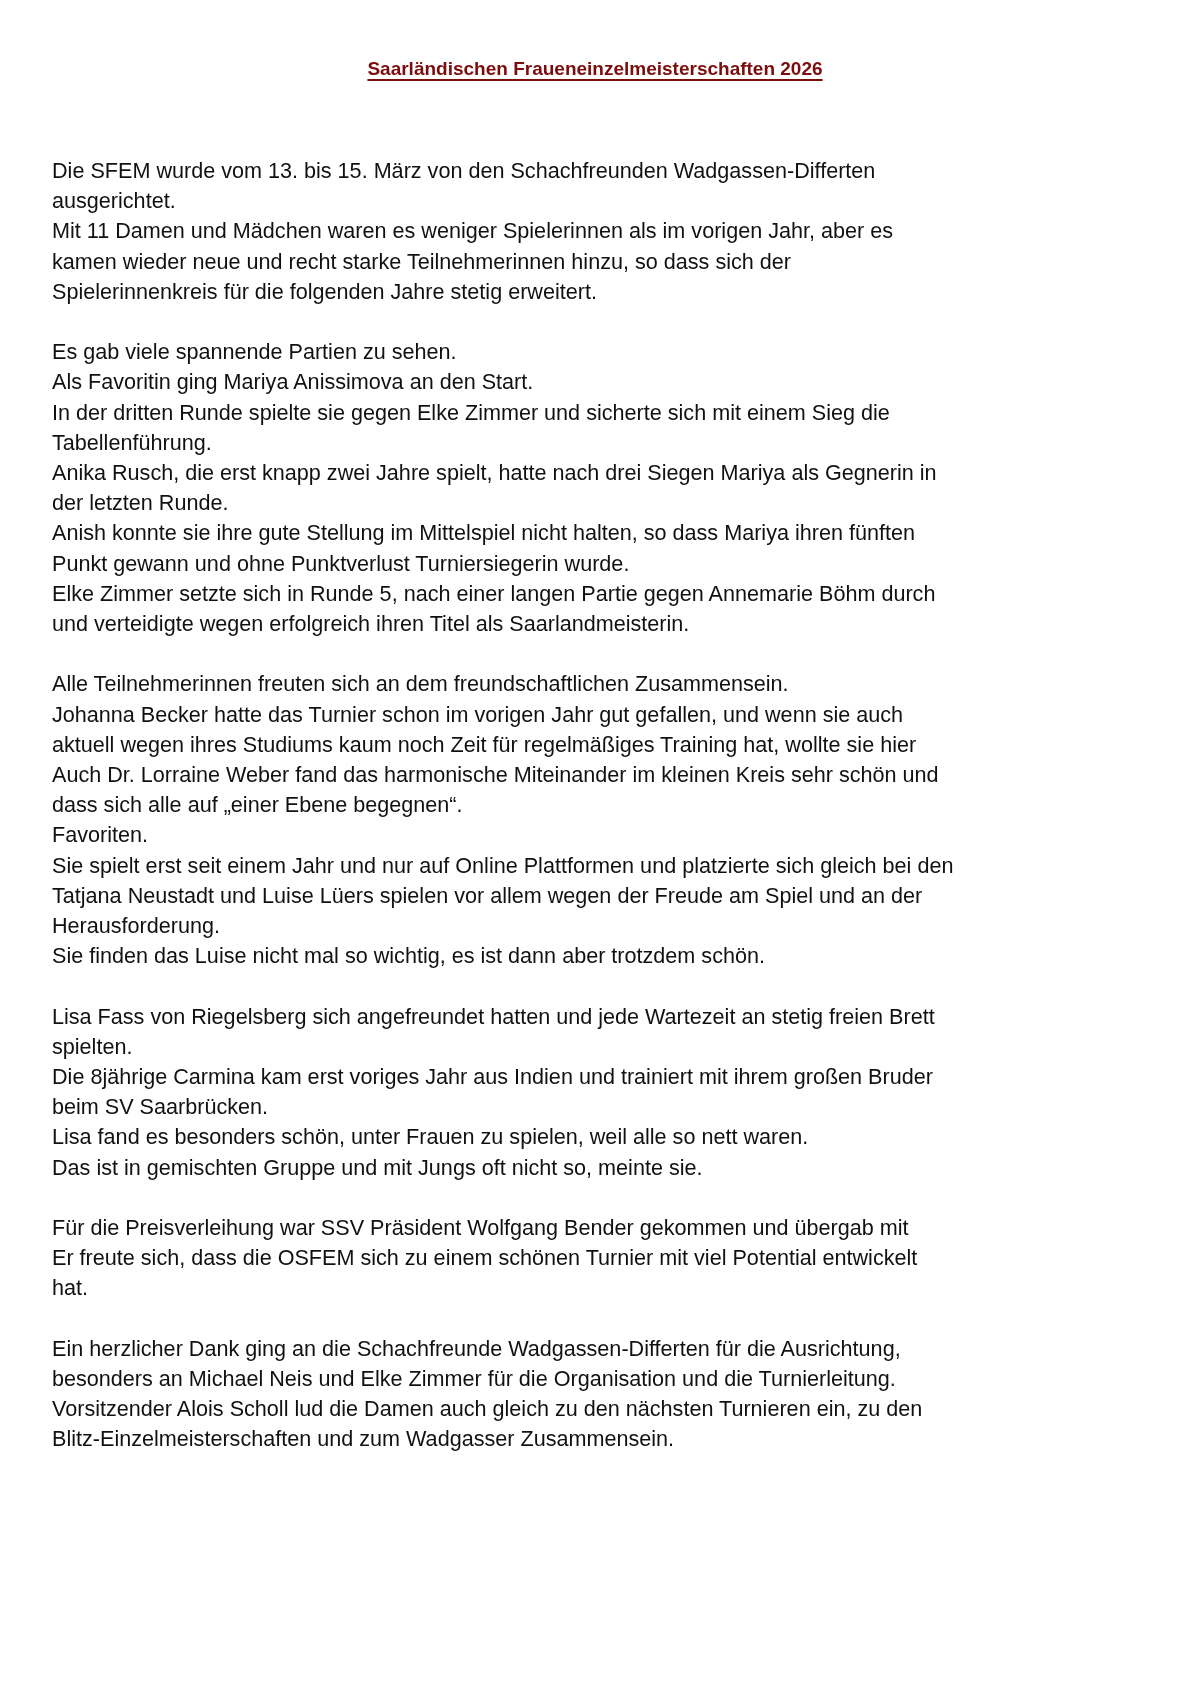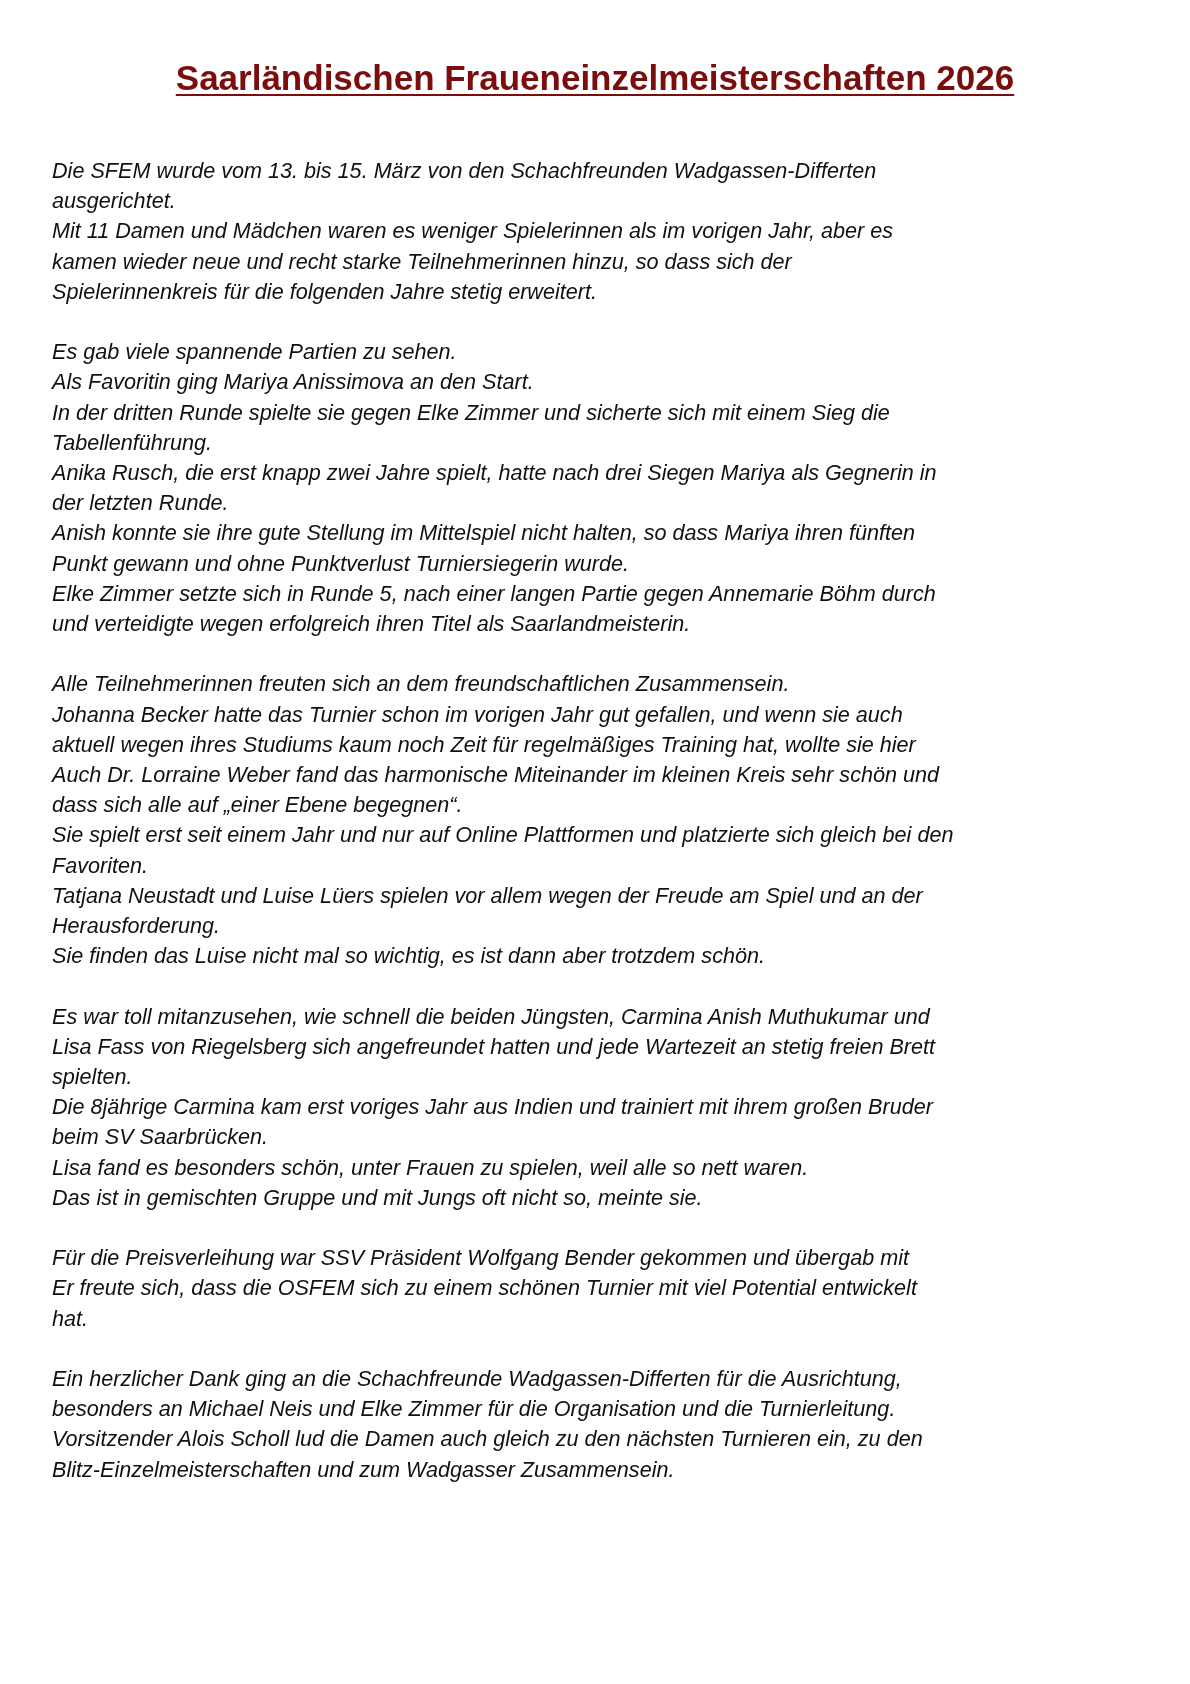--- a/index.html
+++ b/index.html
@@ -22,38 +22,37 @@
       height: 1684px;
     }
     .title {
       position: absolute;
       left: 0;
       top: 58px;
       width: 1190px;
       text-align: center;
       font-family: "Liberation Sans", sans-serif;
       font-weight: bold;
-      font-size: 35px;
+      font-size: 19px;
       color: #7b0d0d;
       text-decoration: underline;
       text-decoration-thickness: 2px;
       text-underline-offset: 4px;
       letter-spacing: 0px;
     }
     .body-text {
       position: absolute;
       left: 52px;
       top: 156px;
       width: 1110px;
       font-size: 21.6px;
       line-height: 30.2px;
     }
     .para {
       margin: 0 0 30.2px 0;
-      font-style: italic;
     }
     .line {
       display: block;
       white-space: nowrap;
     }
   </style>
 </head>
 <body>
 
 <div class="page">
@@ -81,29 +80,28 @@
       <span class="line">Elke Zimmer setzte sich in Runde 5, nach einer langen Partie gegen Annemarie Böhm durch</span>
       <span class="line">und verteidigte wegen erfolgreich ihren Titel als Saarlandmeisterin.</span>
     </div>
 
     <div class="para">
       <span class="line">Alle Teilnehmerinnen freuten sich an dem freundschaftlichen Zusammensein.</span>
       <span class="line">Johanna Becker hatte das Turnier schon im vorigen Jahr gut gefallen, und wenn sie auch</span>
       <span class="line">aktuell wegen ihres Studiums kaum noch Zeit für regelmäßiges Training hat, wollte sie hier</span>
       <span class="line">Auch Dr. Lorraine Weber fand das harmonische Miteinander im kleinen Kreis sehr schön und</span>
       <span class="line">dass sich alle auf „einer Ebene begegnen“.</span>
+      <span class="line">Favoriten.</span>
       <span class="line">Sie spielt erst seit einem Jahr und nur auf Online Plattformen und platzierte sich gleich bei den</span>
-      <span class="line">Favoriten.</span>
       <span class="line">Tatjana Neustadt und Luise Lüers spielen vor allem wegen der Freude am Spiel und an der</span>
       <span class="line">Herausforderung.</span>
       <span class="line">Sie finden das Luise nicht mal so wichtig, es ist dann aber trotzdem schön.</span>
     </div>
 
     <div class="para">
-      <span class="line">Es war toll mitanzusehen, wie schnell die beiden Jüngsten, Carmina Anish Muthukumar und</span>
       <span class="line">Lisa Fass von Riegelsberg sich angefreundet hatten und jede Wartezeit an stetig freien Brett</span>
       <span class="line">spielten.</span>
       <span class="line">Die 8jährige Carmina kam erst voriges Jahr aus Indien und trainiert mit ihrem großen Bruder</span>
       <span class="line">beim SV Saarbrücken.</span>
       <span class="line">Lisa fand es besonders schön, unter Frauen zu spielen, weil alle so nett waren.</span>
       <span class="line">Das ist in gemischten Gruppe und mit Jungs oft nicht so, meinte sie.</span>
     </div>
 
     <div class="para">
       <span class="line">Für die Preisverleihung war SSV Präsident Wolfgang Bender gekommen und übergab mit</span>

